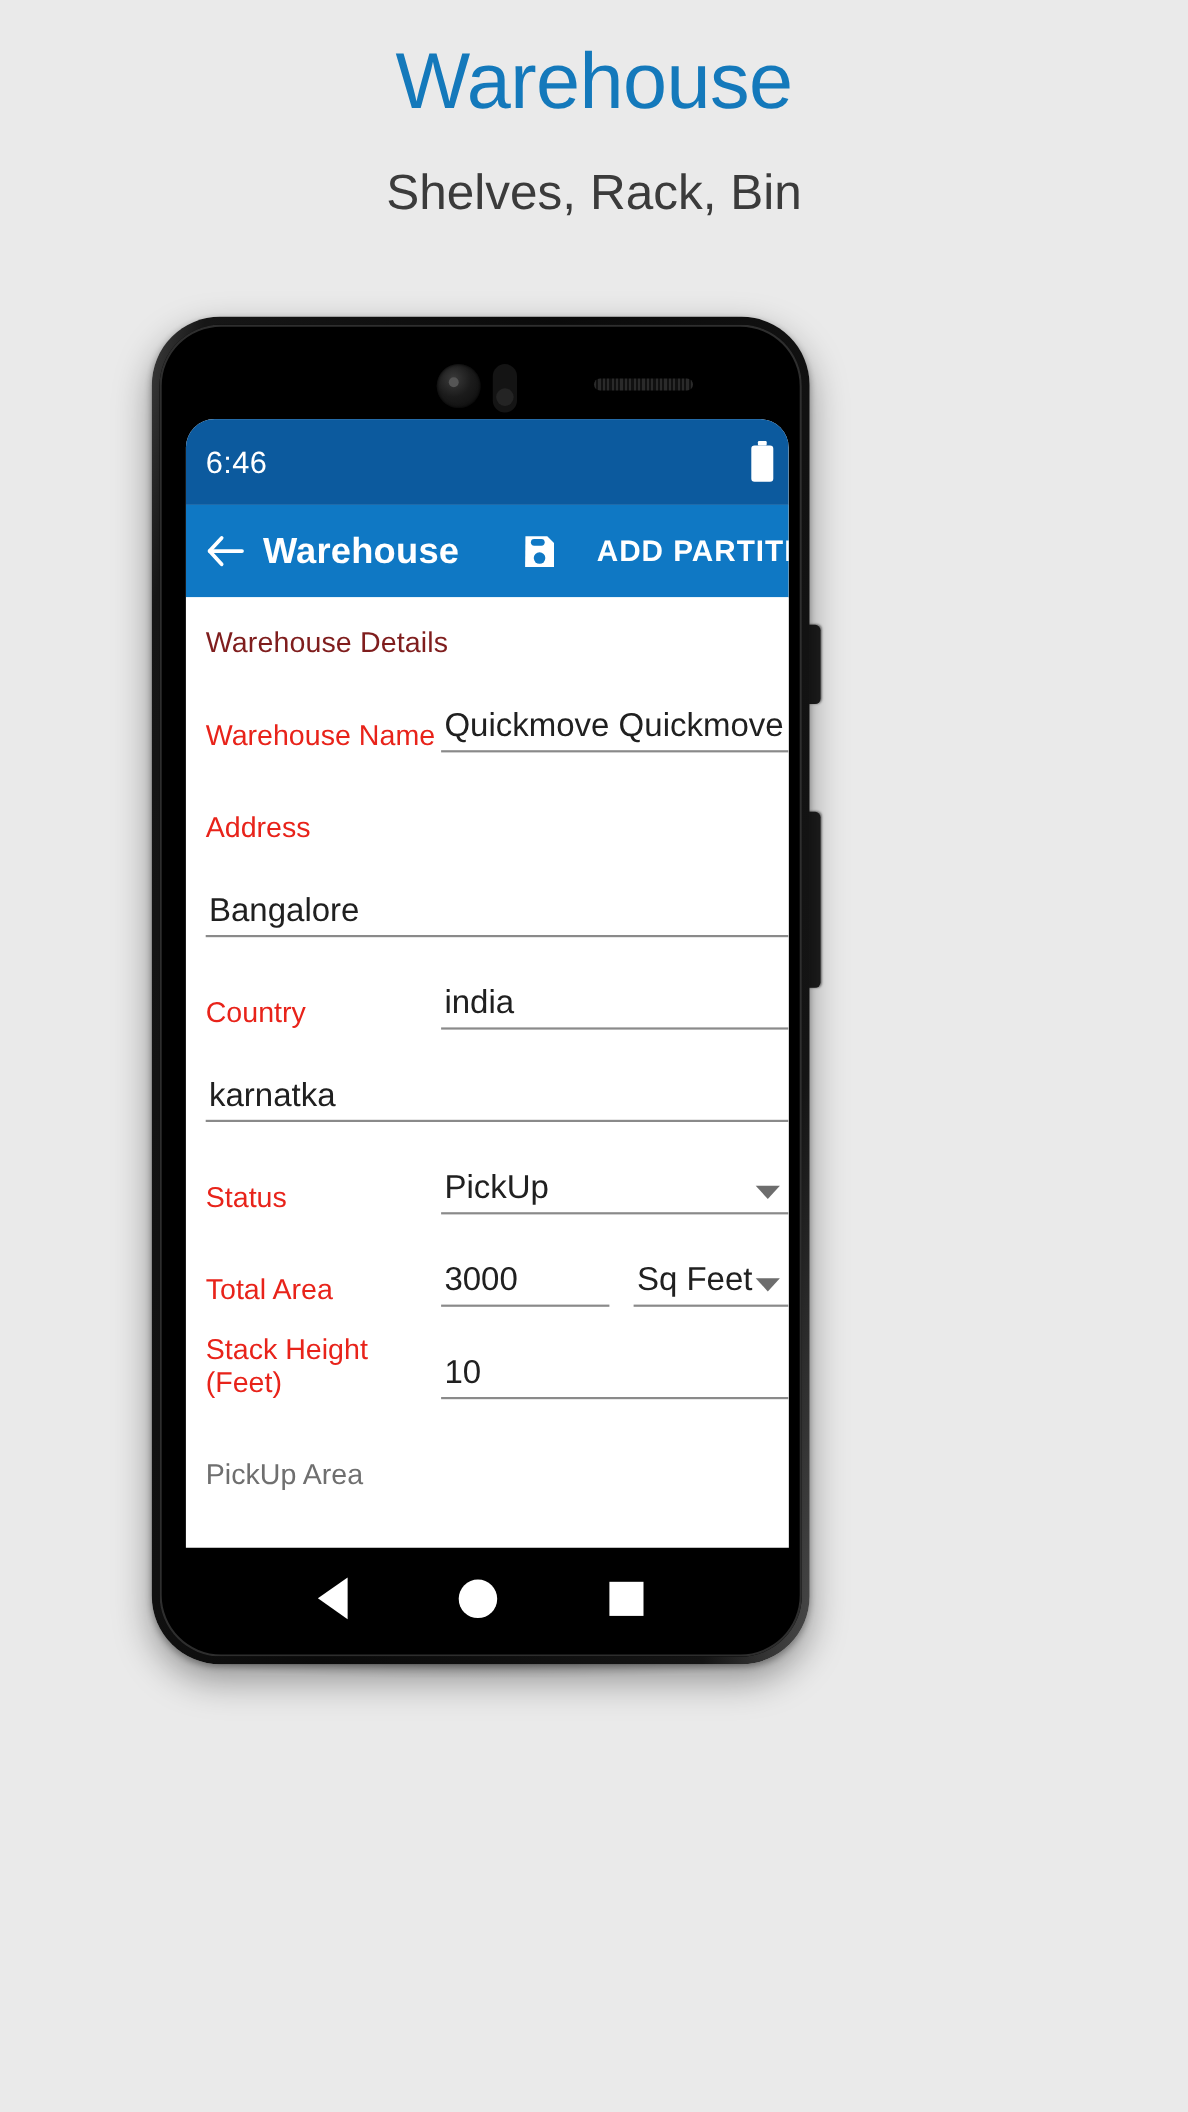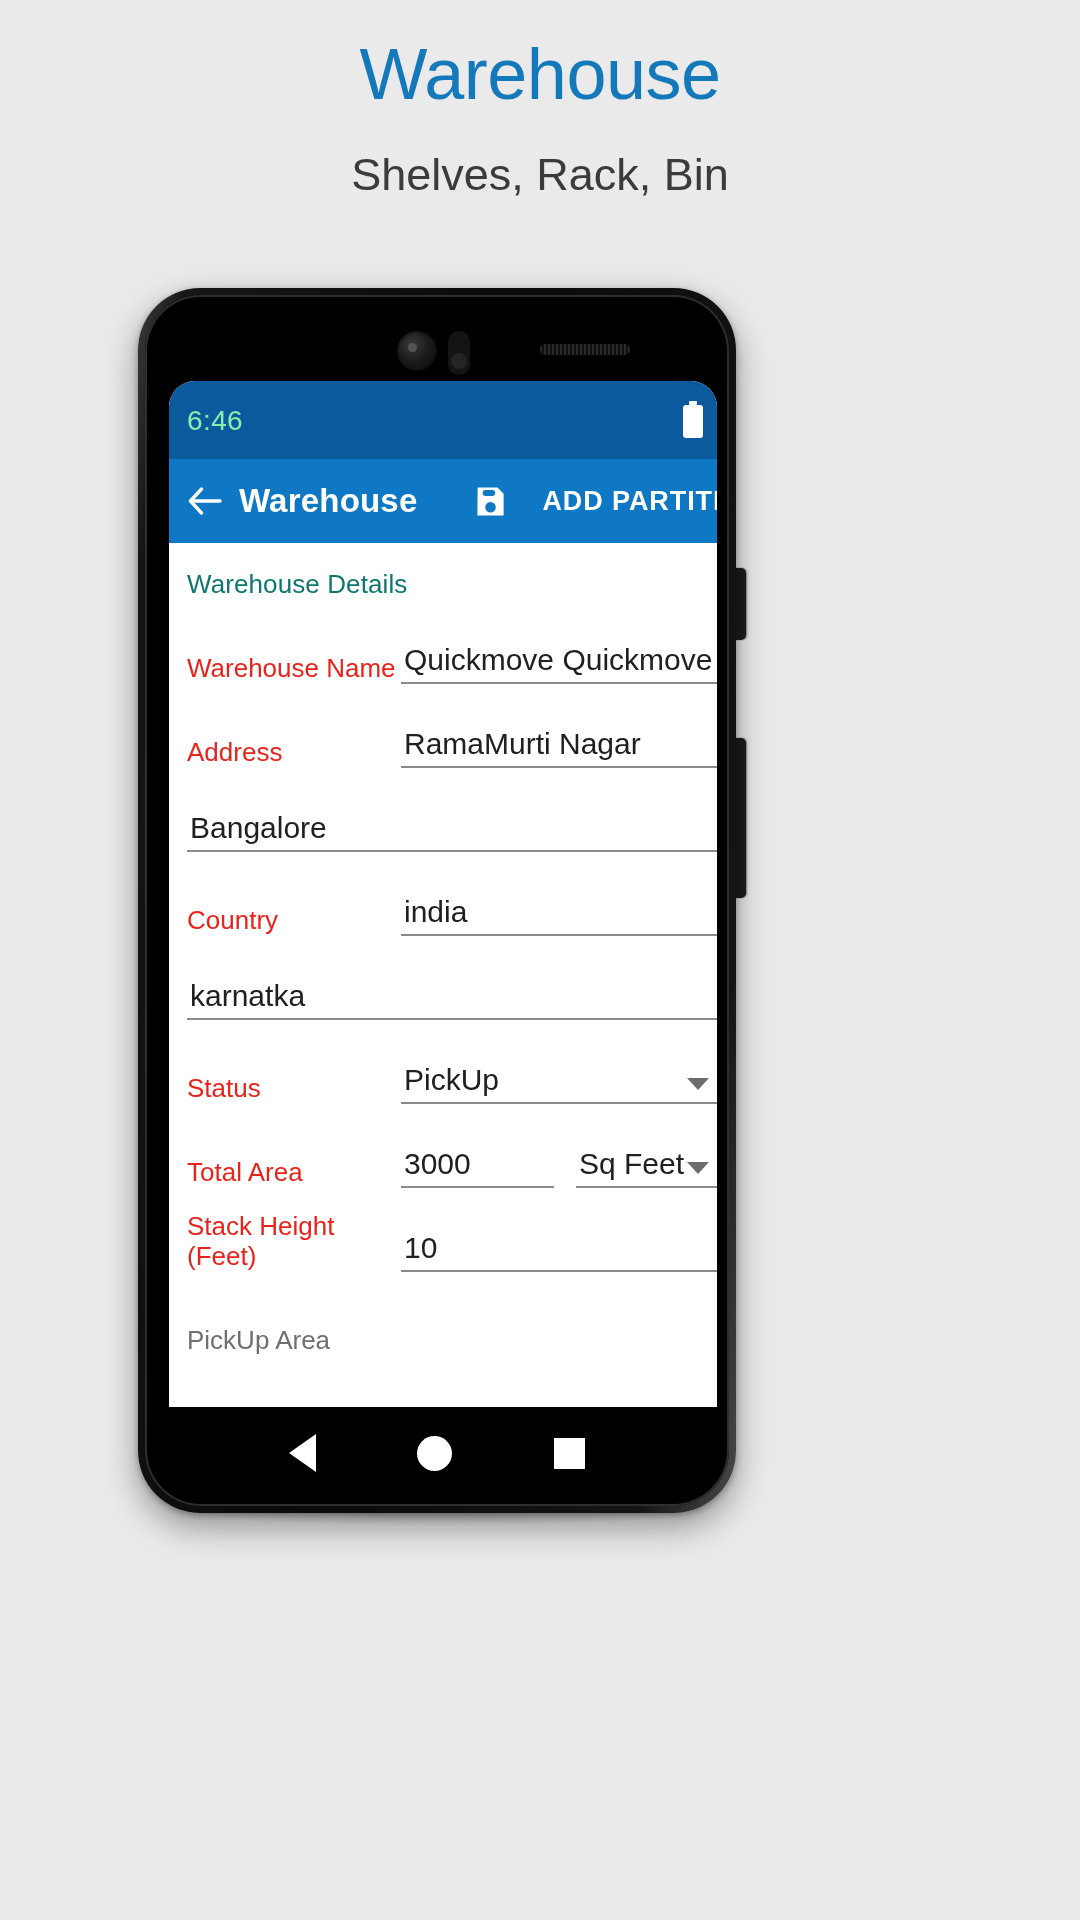--- a/index.html
+++ b/index.html
@@ -81,21 +81,21 @@
     background:#242424;
   }
   .earpiece{
     position:absolute;left:395px;top:49px;width:90px;height:11px;border-radius:6px;
     background:repeating-linear-gradient(90deg,#2a2a2a 0 2px,#101010 2px 4px);
   }
 
   
   .statusbar{
     height:78px;background:#0c5a9e;
-    position:relative;color:#86efac;
+    position:relative;color:#ffffff;
   }
   .status-time{
     position:absolute;left:18px;top:24px;
     font-size:28px;font-weight:400;letter-spacing:.4px;
   }
   .status-battery{
     position:absolute;right:14px;top:24px;
     width:16px;height:29px;border:2px solid #fff;border-radius:3px;
     background:#fff;
   }
@@ -121,21 +121,21 @@
   }
   .tb-action{
     margin-left:34px;font-size:27px;font-weight:700;letter-spacing:.9px;white-space:nowrap;
   }
 
   
   .form-scroll{
     background:#fff;height:898px;overflow:hidden;position:relative;
   }
   .section-head{
-    color:#0f766e;font-size:26px;padding:26px 0 0 18px;letter-spacing:.1px;
+    color:#7f1d1d;font-size:26px;padding:26px 0 0 18px;letter-spacing:.1px;
   }
   .frow{
     display:flex;align-items:flex-end;
     padding:0 0 0 18px;
     height:84px;
   }
   .flabel{
     width:214px;flex:0 0 214px;
     font-size:26px;line-height:1.15;
     padding-top:28px;
@@ -238,25 +238,20 @@
               <div class="frow">
                 <div class="flabel req">Warehouse Name</div>
                 <div class="fctl">
                   <div class="finput ">
                     <span class="fval">Quickmove Quickmove</span>
                   </div>
                 </div>
               </div>
               <div class="frow">
                 <div class="flabel req">Address</div>
-                <div class="fctl">
-                  <div class="finput ">
-                    <span class="fval">RamaMurti Nagar</span>
-                  </div>
-                </div>
               </div>
               <div class="frow">
                 <div class="fctl">
                   <div class="finput ">
                     <span class="fval">Bangalore</span>
                   </div>
                 </div>
               </div>
               <div class="frow">
                 <div class="flabel req">Country</div>

